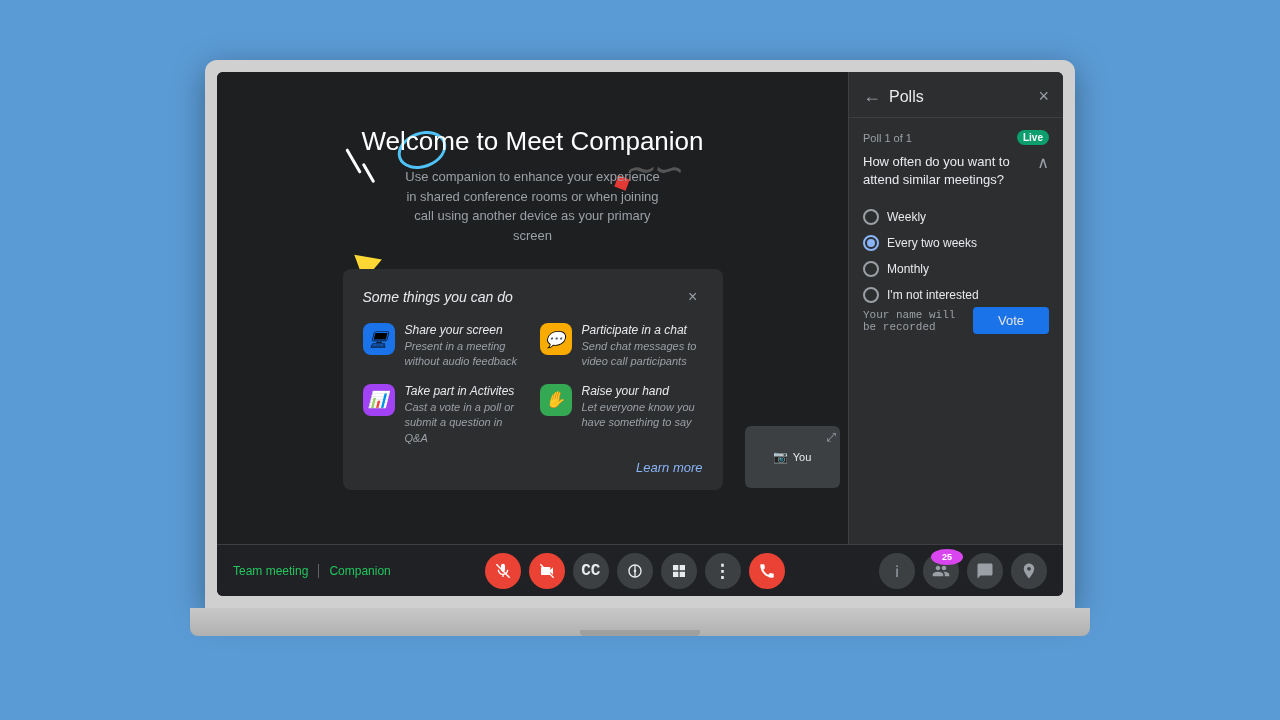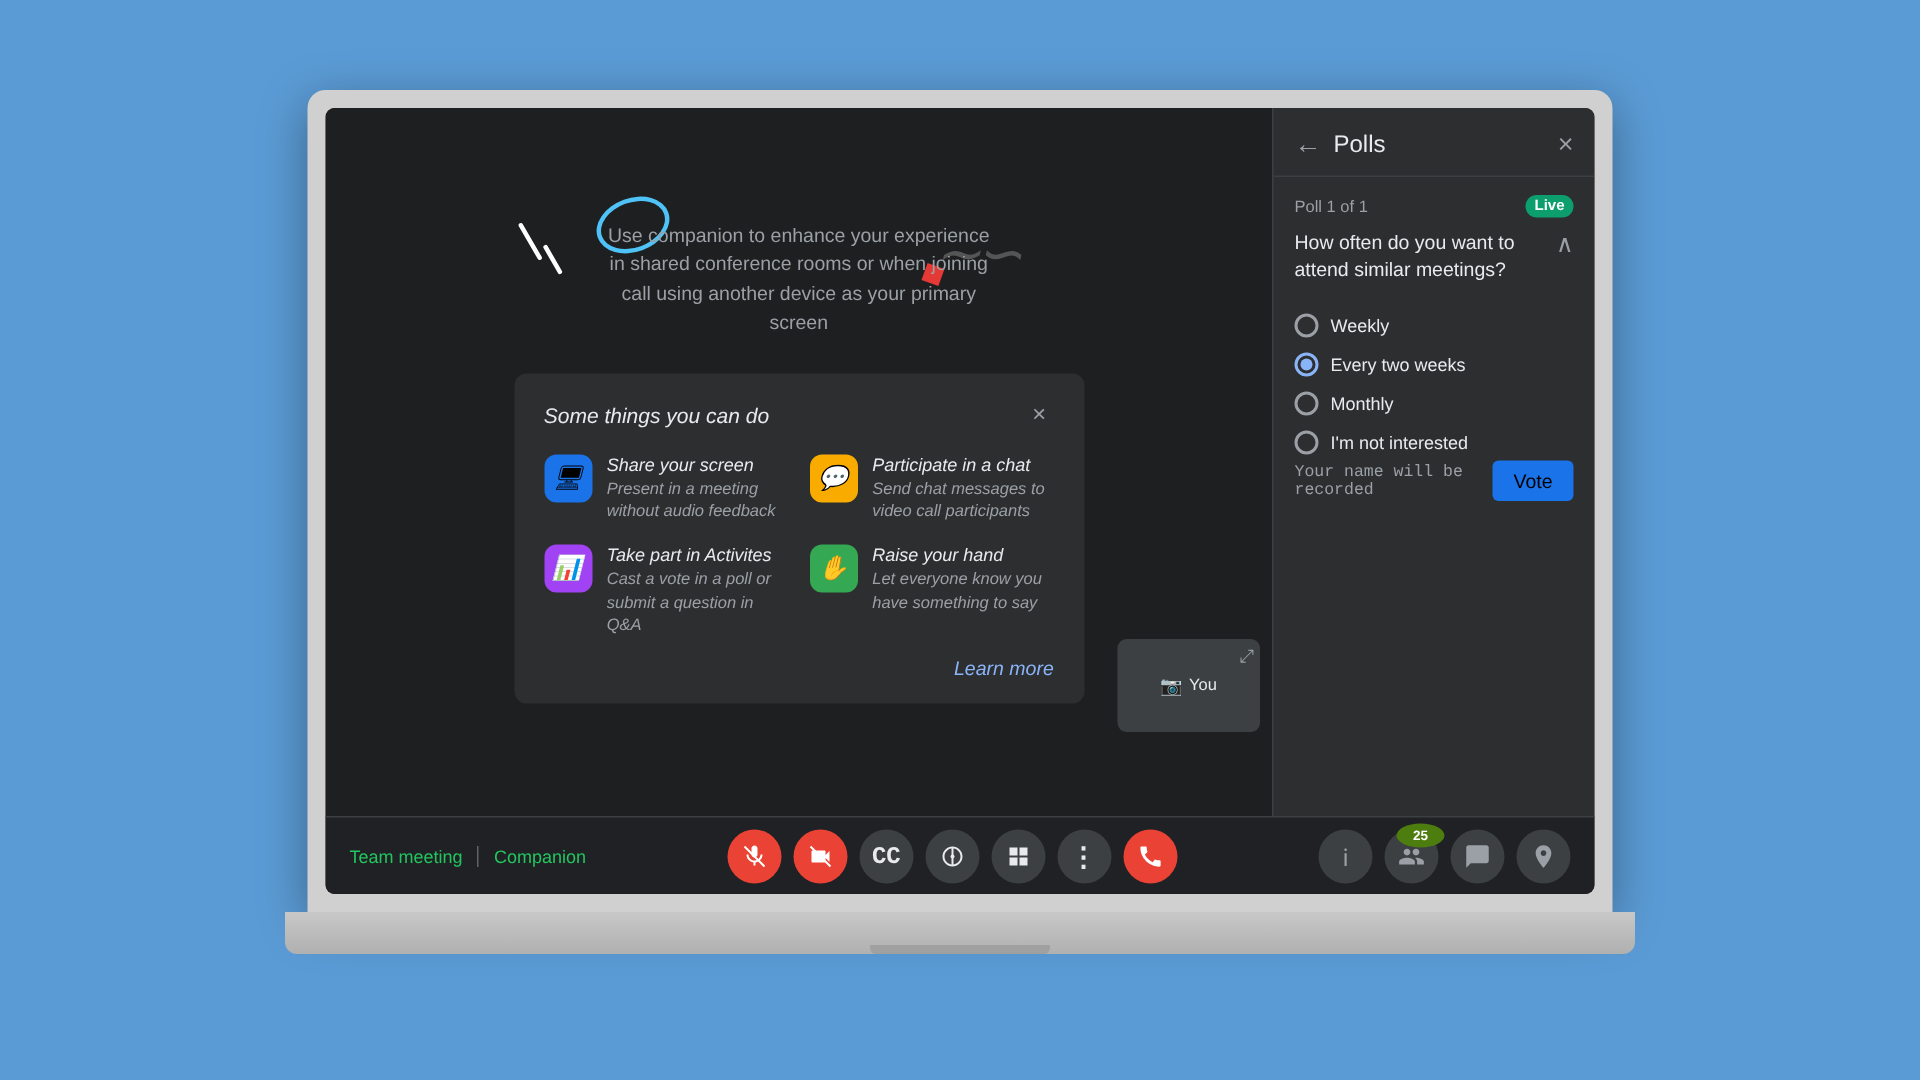--- a/index.html
+++ b/index.html
@@ -339,21 +339,21 @@
       background: #ea4335;
       color: #fff;
     }
     .tb-icon-badge {
       position: relative;
     }
     .badge {
       position: absolute;
       top: -4px;
       right: -4px;
-      background: #4d7c0f;
+      background: #d946ef;
       color: #fff;
       font-size: 9px;
       width: 32px;
       height: 16px;
       border-radius: 50%;
       display: flex;
       align-items: center;
       justify-content: center;
       font-weight: 600;
     }
@@ -470,24 +470,24 @@
       justify-content: space-between;
       margin-top: 4px;
     }
     .poll-name-note {
       font-size: 11px;
       color: #9aa0a6;
       font-family: Liberation Mono, monospace;
     }
     .vote-btn {
       background: #1a73e8;
-      color: #000000;
+      color: #e5e5e5;
       border: none;
       border-radius: 4px;
-      padding: 6px 14px;
+      padding: 6px 25px;
       font-size: 13px;
       cursor: pointer;
       font-weight: 500;
     }
   </style>
 </head>
 <body>
 
 <div class="laptop-outer">
   <div class="laptop-screen-bezel">
@@ -500,20 +500,21 @@
           <div class="shape shape-oval"></div>
           <div class="shape shape-slash1"></div>
           <div class="shape shape-slash2"></div>
           <div class="shape shape-yellow"></div>
           <div class="shape shape-red-rect"></div>
           <div class="shape shape-wave">∼∽</div>
           <div class="shape shape-slash3"></div>
           <div class="shape shape-slash4"></div>
 
           <div class="welcome-section">
+            <div class="welcome-title">Welcome to Meet Companion</div>
             <div class="welcome-subtitle">Use companion to enhance your experience in shared conference rooms or when joining call using another device as your primary screen</div>
           </div>
 
           <div class="tips-dialog">
             <div class="tips-header">
               <span class="tips-title">Some things you can do</span>
               <span class="tips-close">×</span>
             </div>
             <div class="tips-grid">
 

